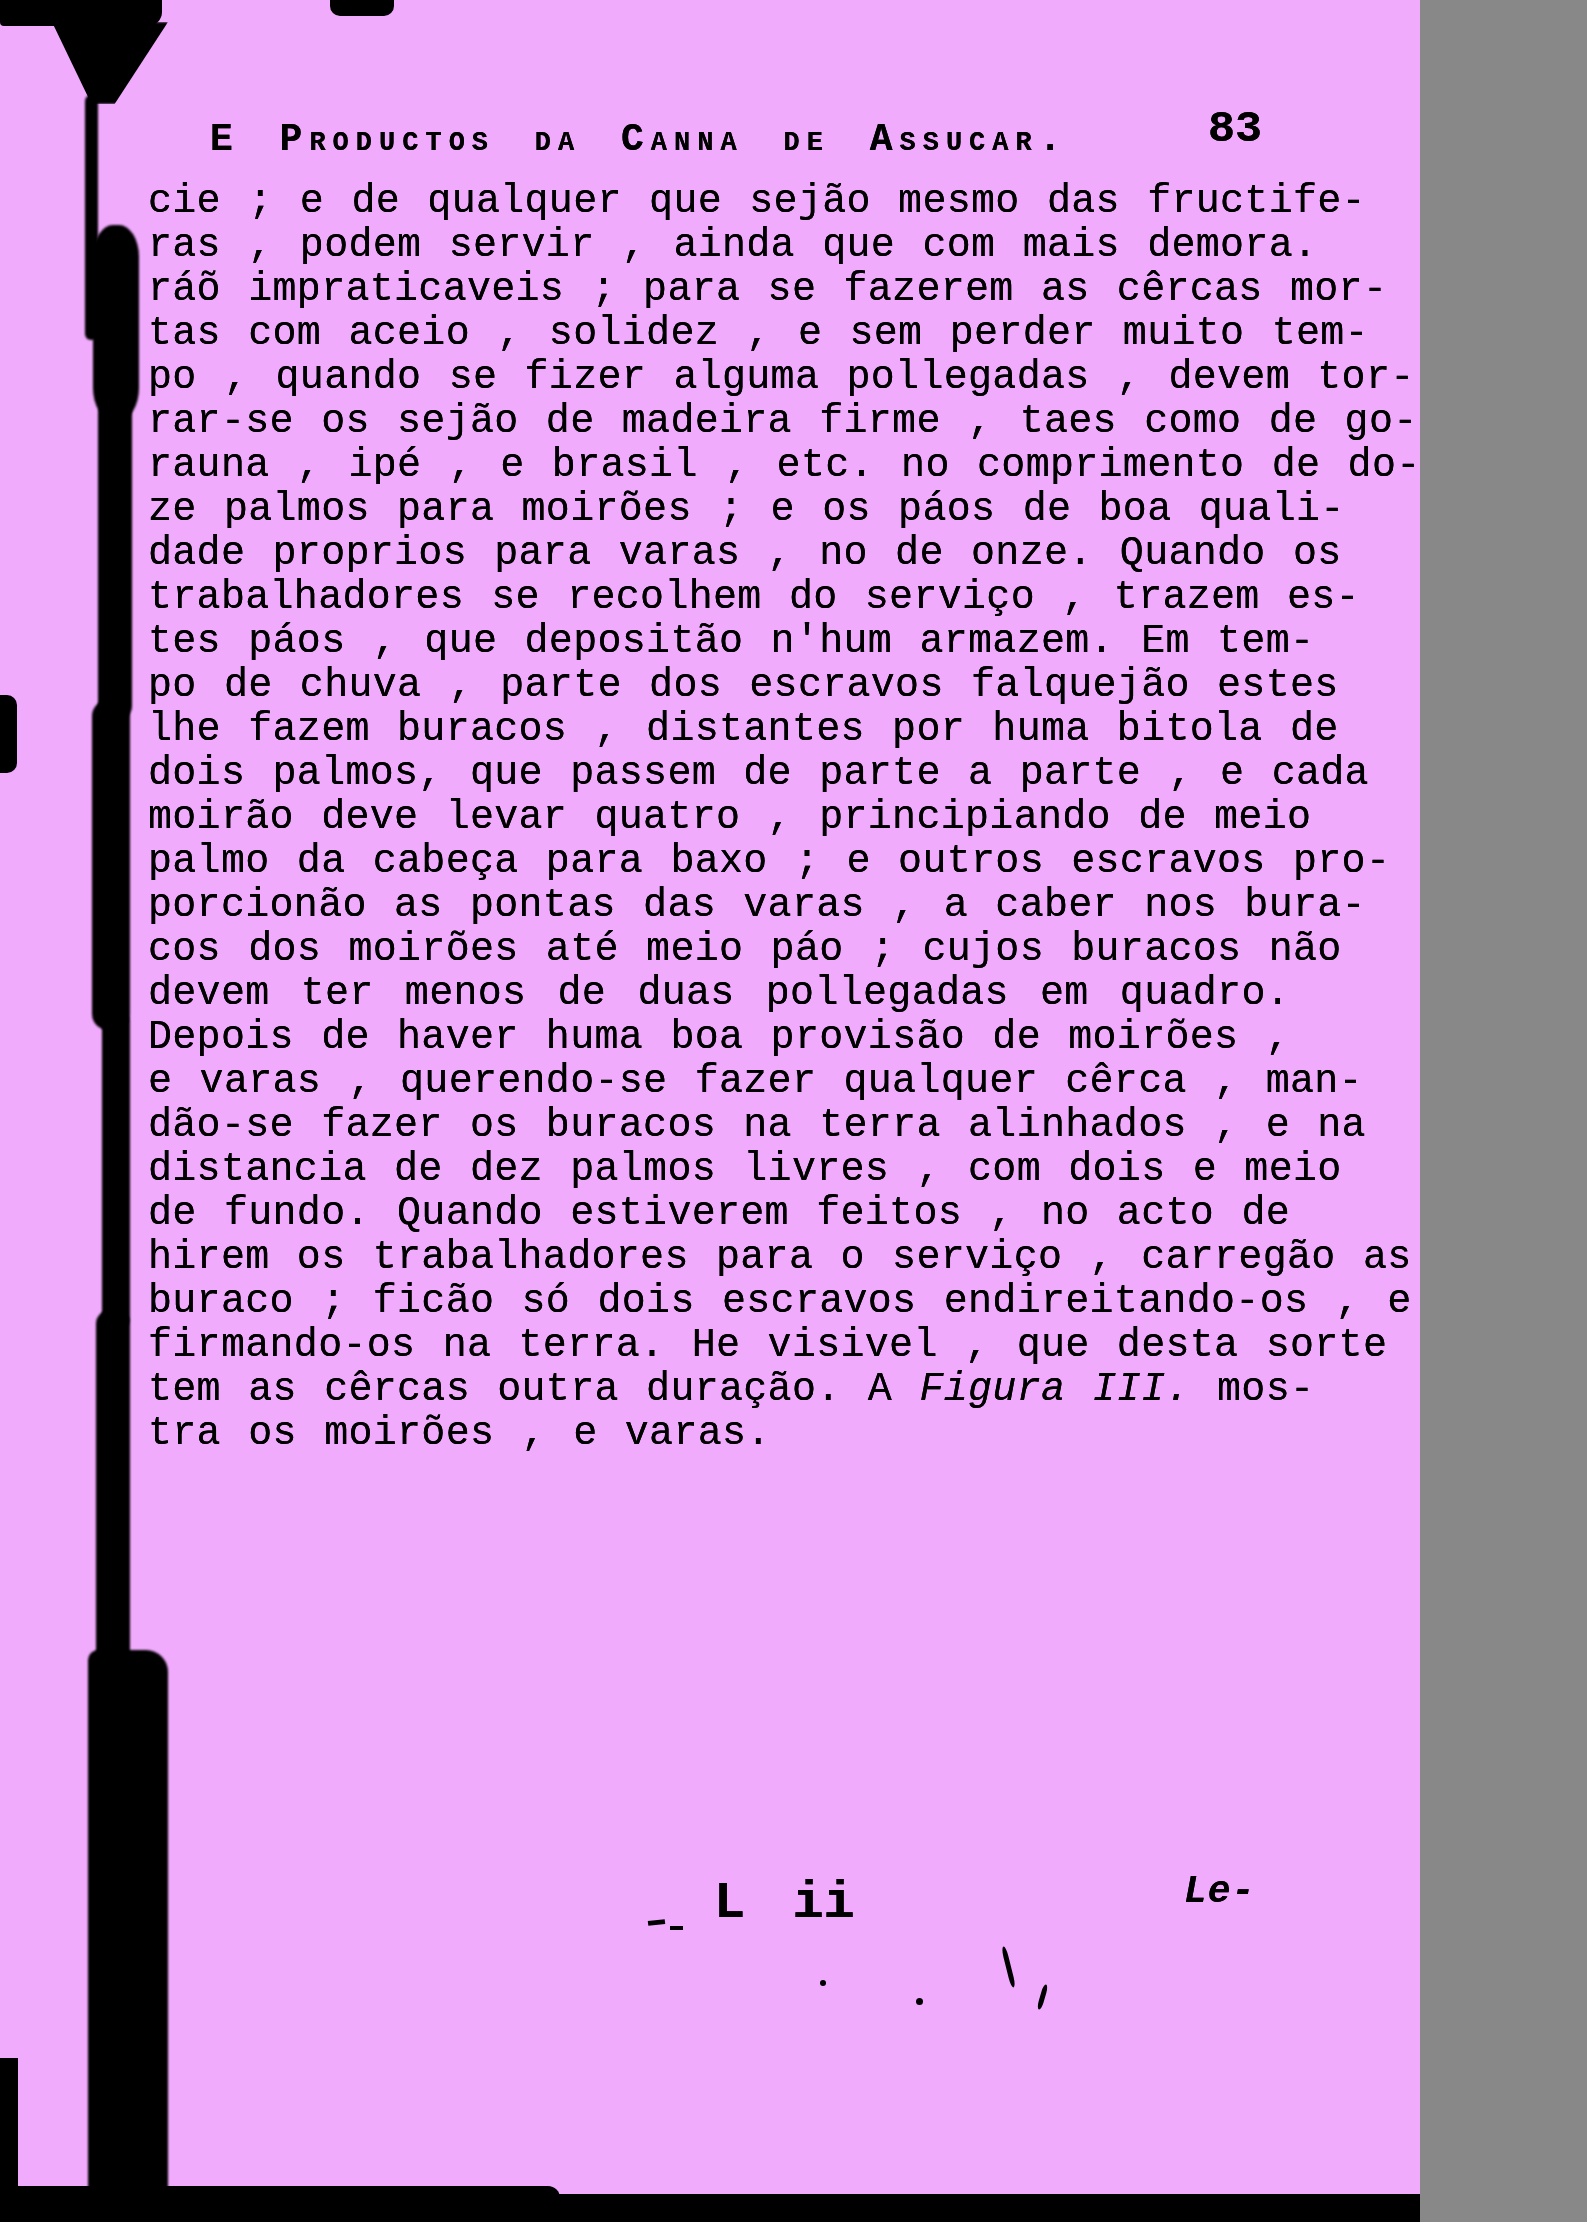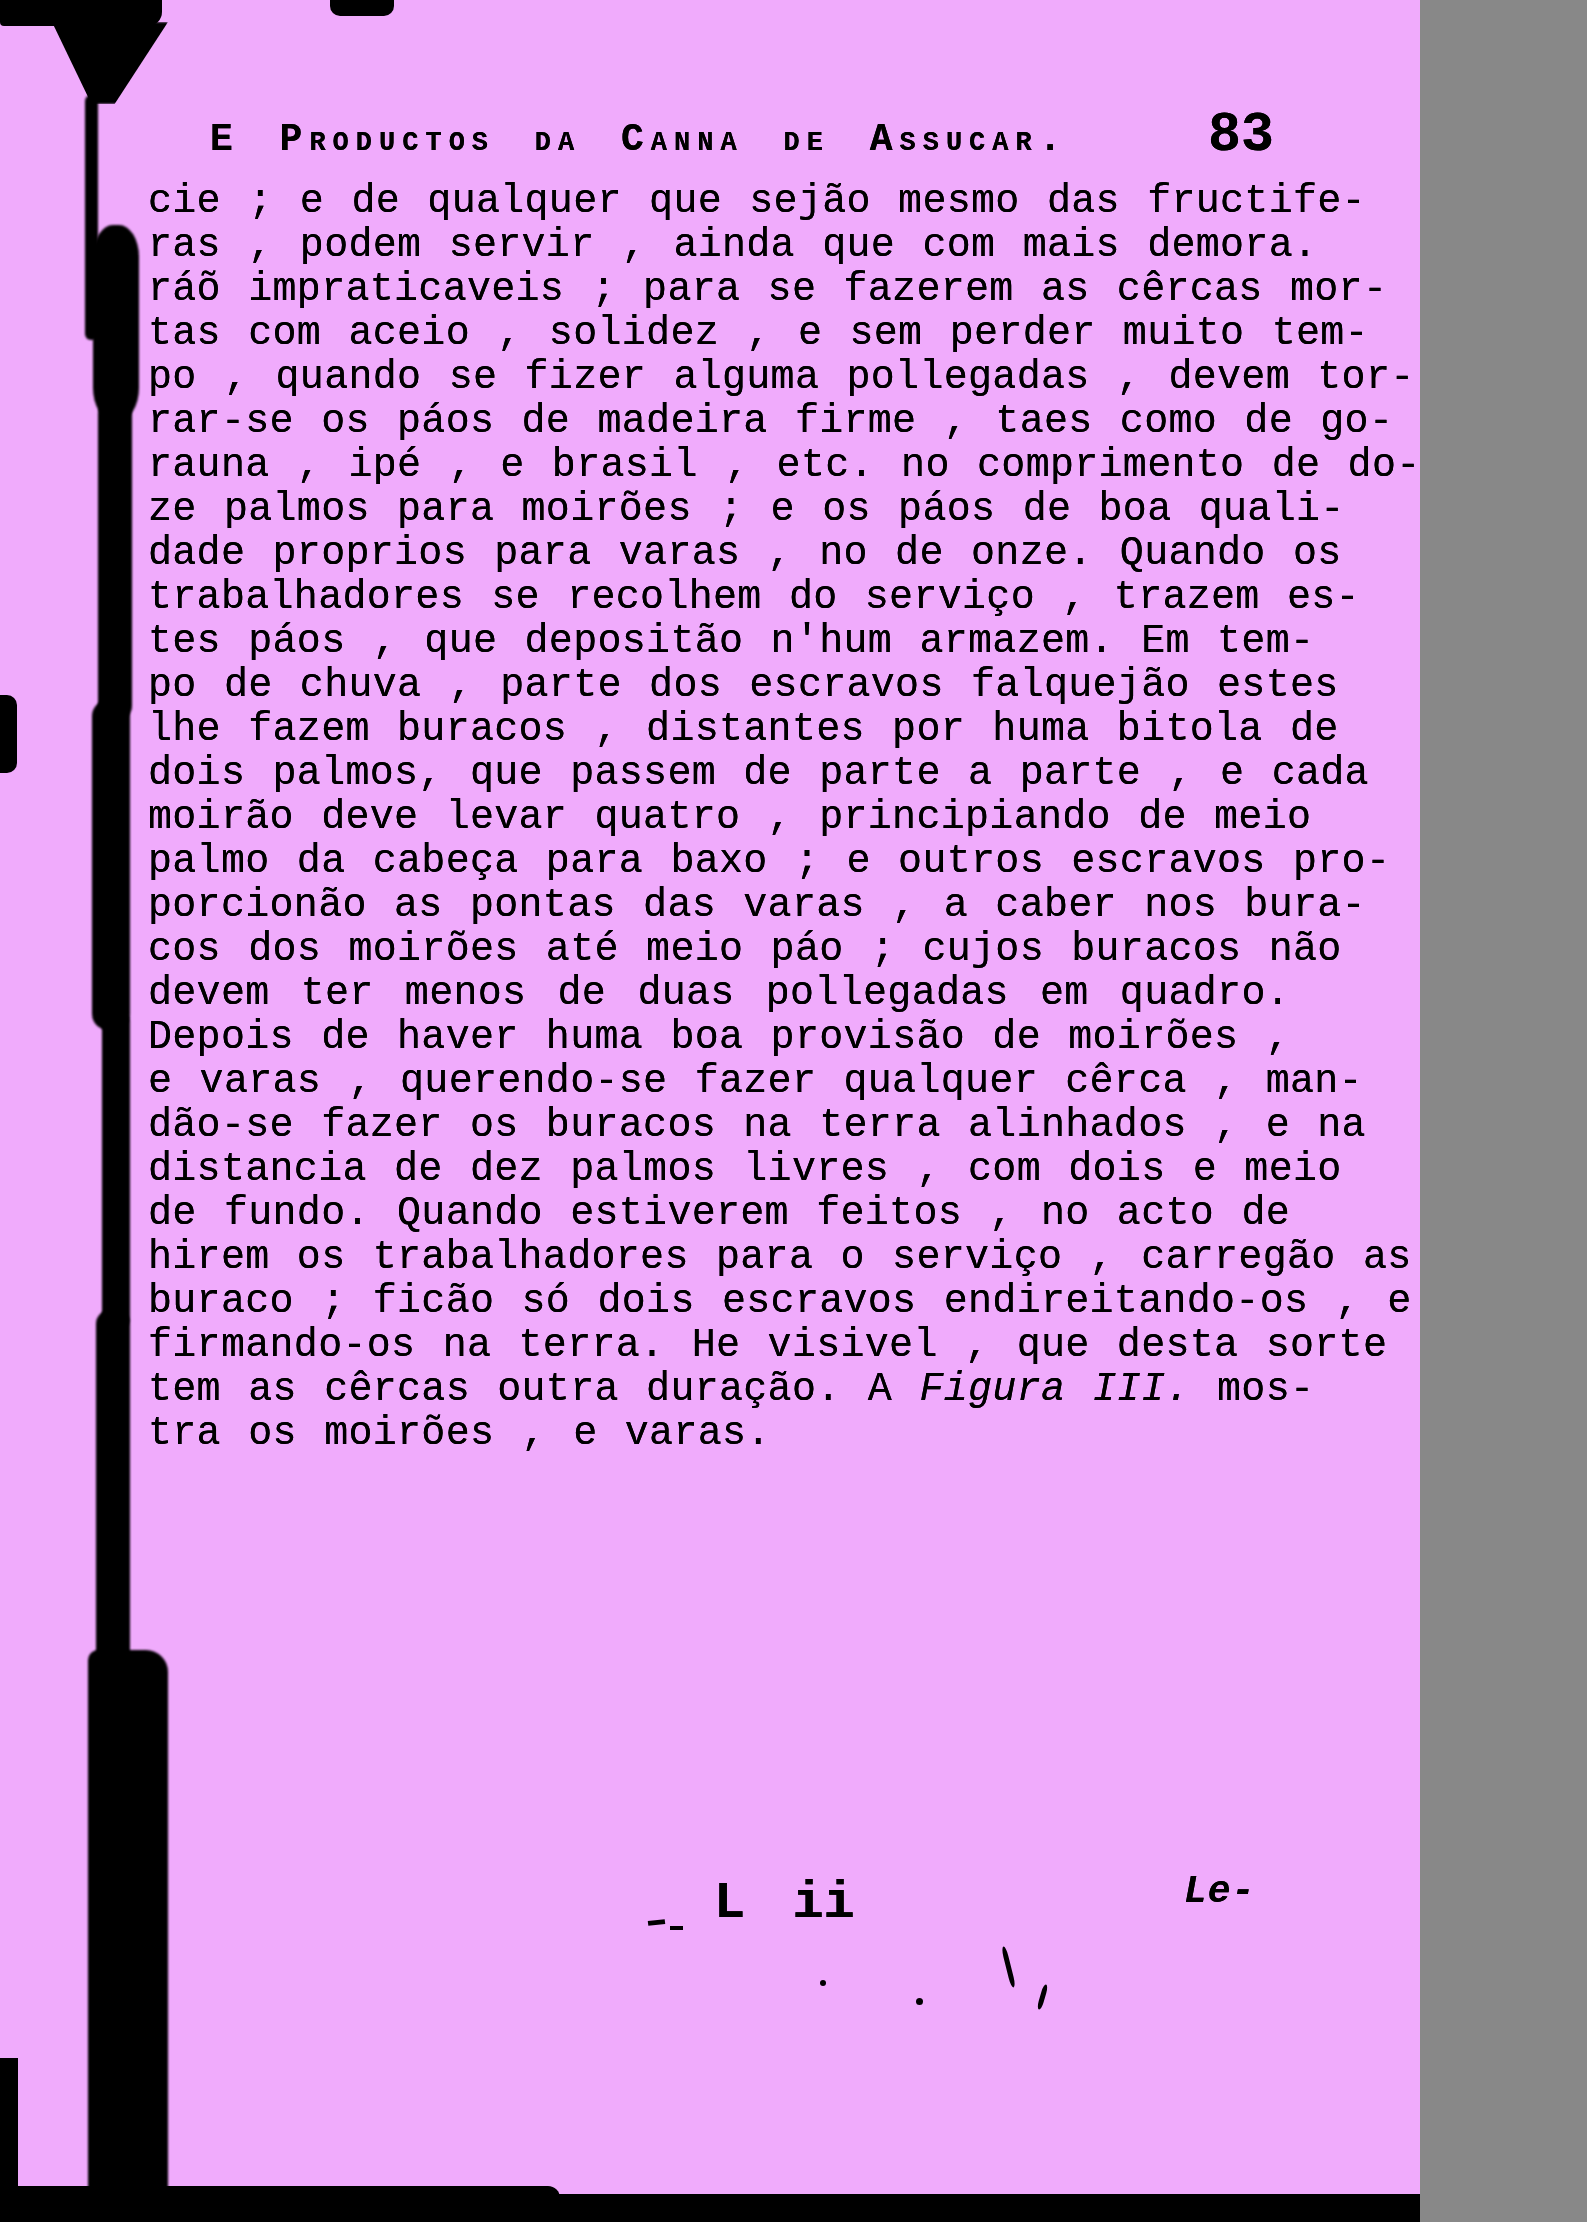--- a/index.html
+++ b/index.html
@@ -15,21 +15,21 @@
   .page-header-title{
     position:absolute;left:210px;top:118px;
     font-size:38px;font-weight:bold;
     font-variant:small-caps;
     letter-spacing:7px;word-spacing:10px;
     white-space:nowrap;
     text-shadow:0 0 0.5px #000;
   }
   .page-number{
     position:absolute;left:1208px;top:104px;
-    font-size:55px;font-weight:bold;
+    font-size:45px;font-weight:bold;
     text-shadow:0 0 0.5px #000;
   }
   .body-text{
     position:absolute;left:148px;top:180px;width:1142px;
     font-size:40px;line-height:44px;
     letter-spacing:0.3px;word-spacing:3px;
     text-shadow:0 0 0.5px #000;
   }
   .line{height:44px;text-align:justify;text-align-last:justify;white-space:nowrap;}
   .line.indent{padding-left:86px;}
@@ -85,21 +85,21 @@
 
   <div class="page-header-title">E Productos da Canna de Assucar.</div>
   <div class="page-number">83</div>
 
   <div class="body-text">
       <div class="line">cie ; e de qualquer que sejão mesmo das fructife-</div>
       <div class="line">ras , podem servir , ainda que com mais demora.</div>
       <div class="line">ráõ impraticaveis ; para se fazerem as cêrcas mor-</div>
       <div class="line">tas com aceio , solidez , e sem perder muito tem-</div>
       <div class="line">po , quando se fizer alguma pollegadas , devem tor-</div>
-      <div class="line">rar-se os páos de madeira firme , taes como de go-</div>
+      <div class="line">rar-se os sejão de madeira firme , taes como de go-</div>
       <div class="line">rauna , ipé , e brasil , etc. no comprimento de do-</div>
       <div class="line">ze palmos para moirões ; e os páos de boa quali-</div>
       <div class="line">dade proprios para varas , no de onze. Quando os</div>
       <div class="line">trabalhadores se recolhem do serviço , trazem es-</div>
       <div class="line">tes páos , que depositão n'hum armazem. Em tem-</div>
       <div class="line">po de chuva , parte dos escravos falquejão estes</div>
       <div class="line">lhe fazem buracos , distantes por huma bitola de</div>
       <div class="line">dois palmos, que passem de parte a parte , e cada</div>
       <div class="line">moirão deve levar quatro , principiando de meio</div>
       <div class="line">palmo da cabeça para baxo ; e outros escravos pro-</div>

